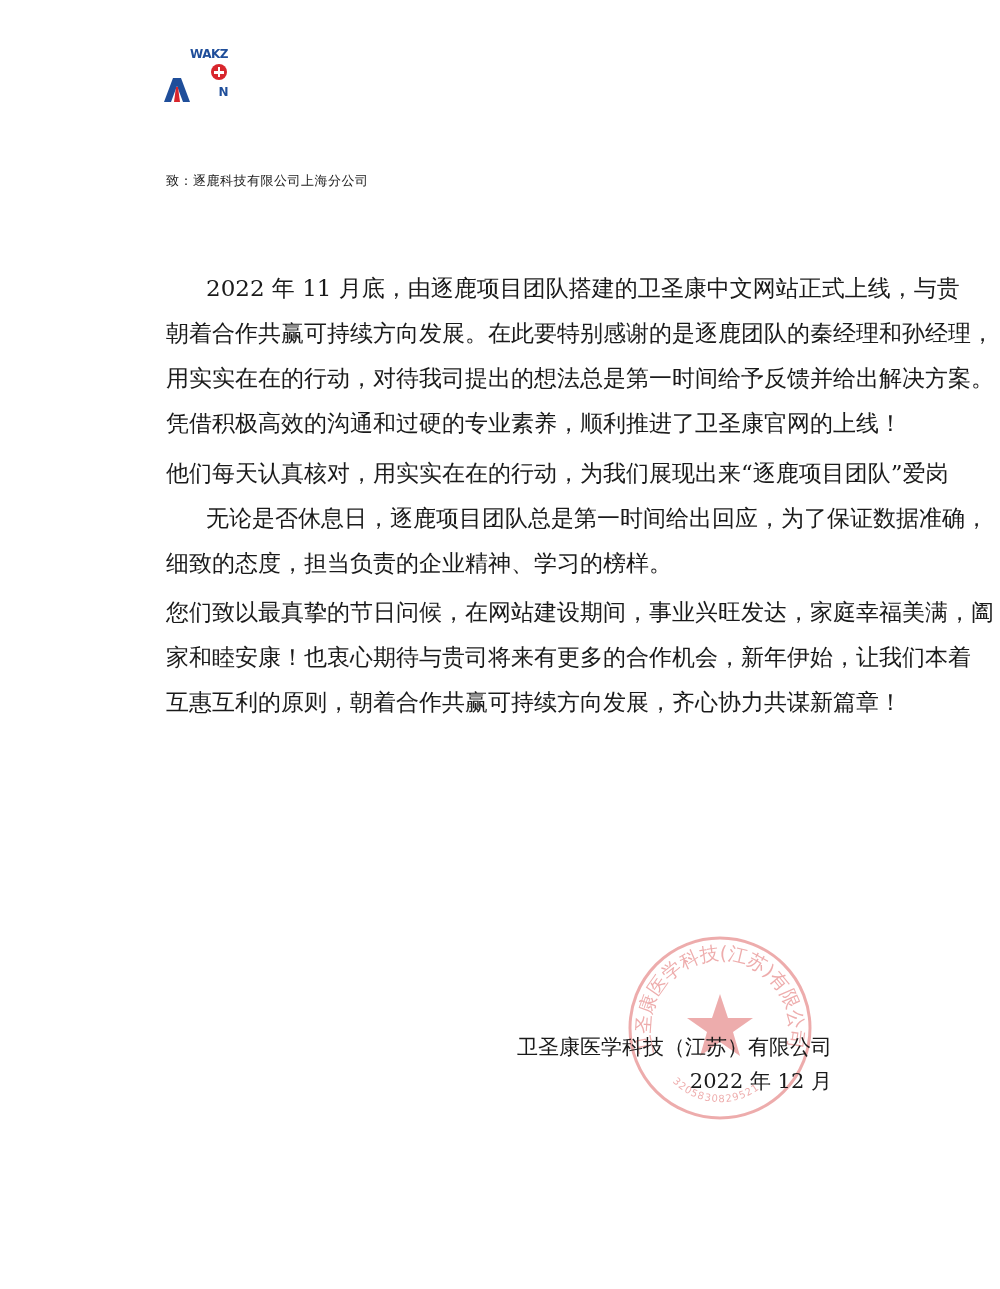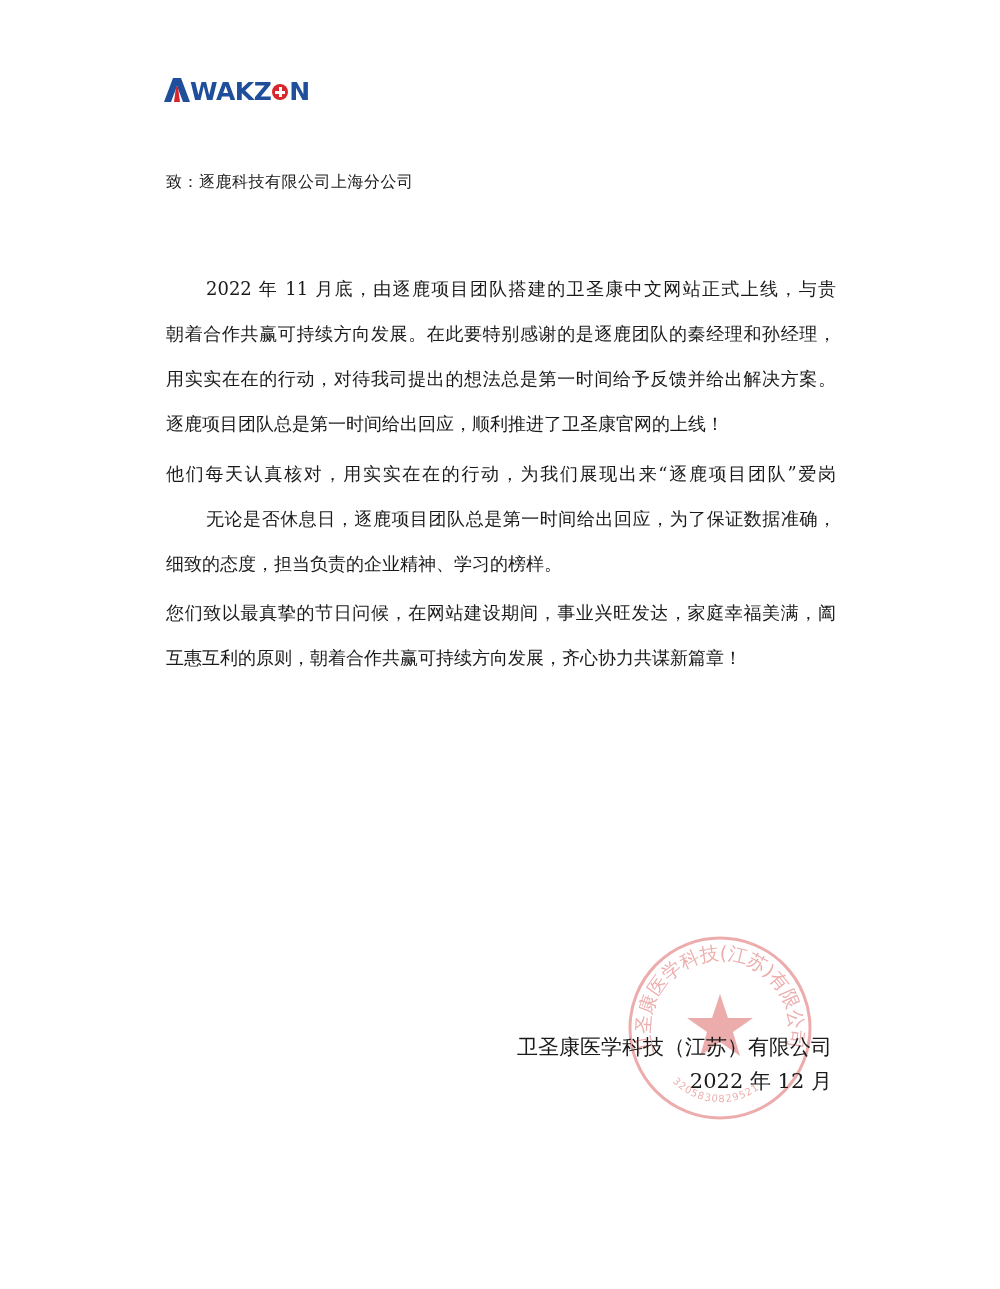--- a/index.html
+++ b/index.html
@@ -2,29 +2,29 @@
 <html><head>
 <meta charset="utf-8">
 <style>
   html, body { margin: 0; padding: 0; background: #ffffff; }
   body { width: 1000px; height: 1289px; position: relative; overflow: hidden;
          font-family: "DejaVu Serif", "Liberation Serif", serif; color: #1a1a1a; }
   .logo { position: absolute; left: 164px; top: 76px; height: 26px; display: flex; align-items: flex-end;
           font-family: "DejaVu Sans", "Liberation Sans", sans-serif; font-weight: bold; color: #1f4e9a; }
   .logo .bigA { position: relative; width: 26px; height: 24px; }
   .logo .bigA svg { display: block; }
-  .logo .rest { font-size: 25px; letter-spacing: -0.5px; line-height: 20px; display: flex; align-items: flex-end; }
+  .logo .rest { font-size: 12px; letter-spacing: -0.5px; line-height: 20px; display: flex; align-items: flex-end; flex-direction: column; }
   .logo .cross-o { display: inline-block; width: 16px; height: 16px; border-radius: 50%; background: #d8262d;
                    position: relative; margin: 0 1px 2px 1px; }
   .logo .cross-o::before, .logo .cross-o::after { content: ""; position: absolute; background: #fff; }
   .logo .cross-o::before { left: 7px; top: 3px; width: 2.5px; height: 10px; }
   .logo .cross-o::after { left: 3px; top: 7px; width: 10px; height: 2.5px; }
 
-  .addressee { position: absolute; left: 166px; top: 172px; font-size: 16px; letter-spacing: 0.5px; text-align: center; }
-  .letter { position: absolute; left: 166px; top: 266px; width: 670px; font-size: 18px; }
+  .addressee { position: absolute; left: 166px; top: 172px; font-size: 13px; letter-spacing: 0.5px; text-align: center; }
+  .letter { position: absolute; left: 166px; top: 266px; width: 670px; font-size: 23px; }
   .letter p { margin: 0; line-height: 45px; text-align: justify; text-justify: inter-ideograph; }
   .letter .p1 { margin-bottom: 0; }
   .letter .line { display: block; white-space: nowrap; text-align-last: justify; }
   .letter .line.last { text-align-last: left; }
   .p2 { margin-top: 5px !important; }
   .p3 { margin-top: 4px !important; }
 
   .seal { position: absolute; left: 626px; top: 934px; width: 188px; height: 188px; opacity: 0.55; }
   .signature { position: absolute; right: 168px; top: 1030px; font-size: 21px; text-align: right; }
   .signature div { line-height: 34px; }
@@ -46,29 +46,30 @@
   </div>
 </div>
 
 <div class="addressee">致：逐鹿科技有限公司上海分公司</div>
 
 <div class="letter">
   <p class="p1">
     <span class="line" style="padding-left:40px">2022 年 11 月底，由逐鹿项目团队搭建的卫圣康中文网站正式上线，与贵</span>
     <span class="line">朝着合作共赢可持续方向发展。在此要特别感谢的是逐鹿团队的秦经理和孙经理，</span>
     <span class="line">用实实在在的行动，对待我司提出的想法总是第一时间给予反馈并给出解决方案。</span>
-    <span class="line last">逐鹿项目团队总是第一时间给出回应，顺利推进了卫圣康官网的上线！</span>
+    <span class="line last">凭借积极高效的沟通和过硬的专业素养，顺利推进了卫圣康官网的上线！</span>
   </p>
   <p class="p2">
     <span class="line">他们每天认真核对，用实实在在的行动，为我们展现出来“逐鹿项目团队”爱岗</span>
     <span class="line" style="padding-left:40px">无论是否休息日，逐鹿项目团队总是第一时间给出回应，为了保证数据准确，</span>
     <span class="line last">细致的态度，担当负责的企业精神、学习的榜样。</span>
   </p>
   <p class="p3">
     <span class="line">您们致以最真挚的节日问候，在网站建设期间，事业兴旺发达，家庭幸福美满，阖</span>
+    <span class="line">家和睦安康！也衷心期待与贵司将来有更多的合作机会，新年伊始，让我们本着</span>
     <span class="line last">互惠互利的原则，朝着合作共赢可持续方向发展，齐心协力共谋新篇章！</span>
   </p>
 </div>
 
 <div class="seal">
   <svg width="188" height="188" viewBox="0 0 188 188">
     <defs>
       <path id="ringTop" d="M 30,124 A 70,70 0 1 1 158,124"></path>
       <path id="ringBottom" d="M 40,140 A 66,66 0 0 0 148,140"></path>
     </defs>

